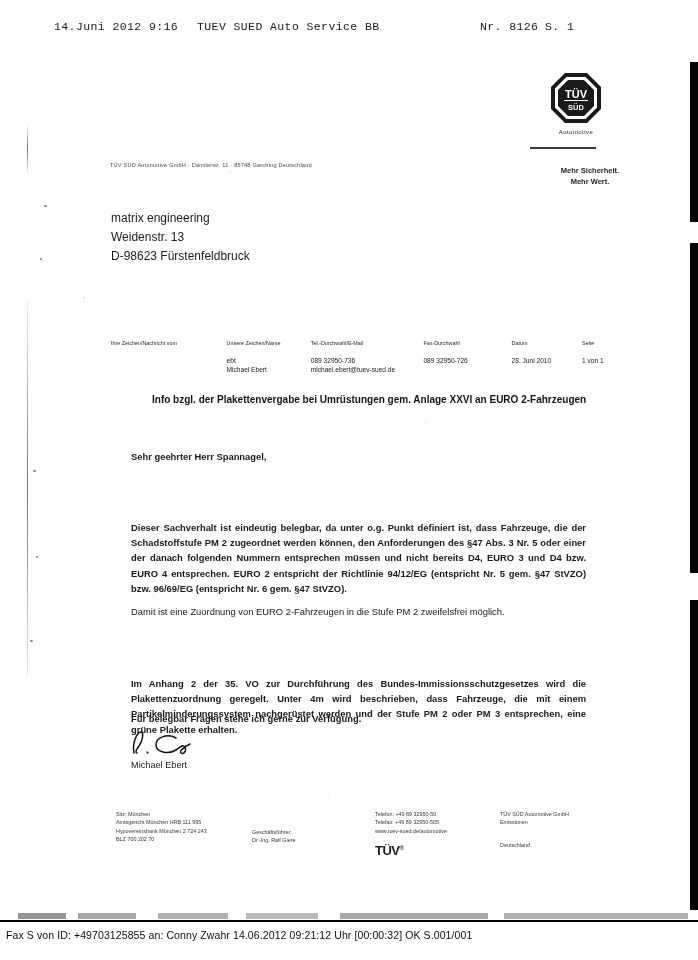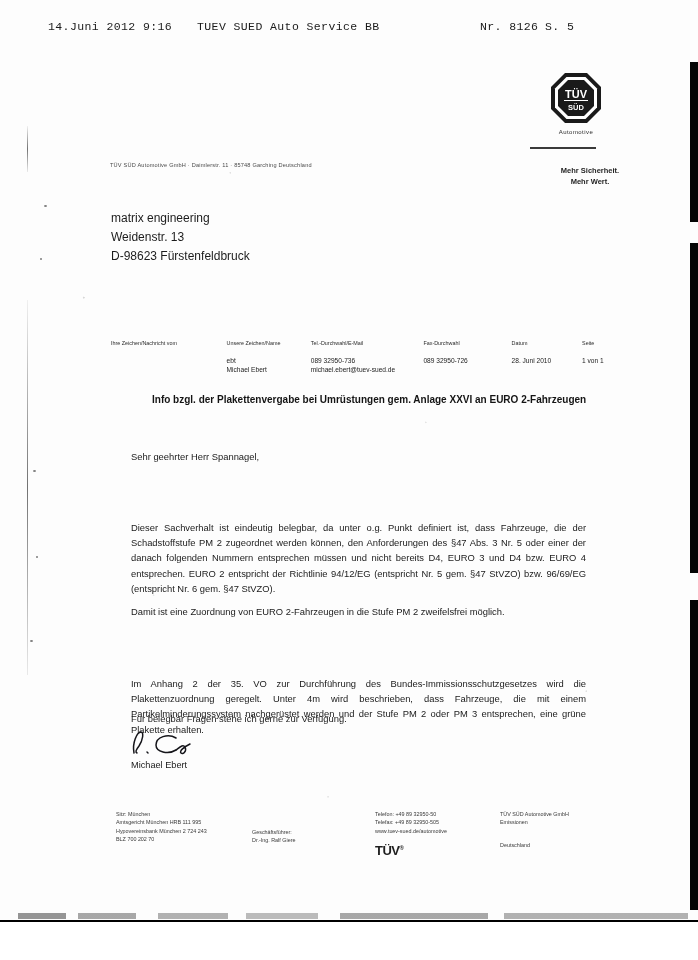--- a/index.html
+++ b/index.html
@@ -41,21 +41,21 @@
     position: absolute;
     top: 20px;
     left: 0;
     width: 640px;
     font-family: "Liberation Mono", monospace;
     font-size: 11.5px;
     letter-spacing: .4px;
     color: #1a1a1a;
     white-space: nowrap;
   }
-  #fax-header .h-date   { position: absolute; left: 48px;  top: 0; }
+  #fax-header .h-date   { position: absolute; left: 54px;  top: 0; }
   #fax-header .h-sender { position: absolute; left: 197px; top: 0; }
   #fax-header .h-nr     { position: absolute; left: 480px; top: 0; }
   #fax-header .h-page   { position: absolute; left: 545px; top: 0; }
 
   
   .edge-band {
     position: absolute;
     right: 0;
     width: 8px;
     background: #050505;
@@ -181,20 +181,21 @@
     padding-left: 39px;
   }
   .para {
     position: absolute;
     left: 131px;
     width: 455px;
     font-size: 9.4px;
     line-height: 1.62;
     text-align: justify;
     color: #1a1a1a;
+    font-weight: bold;
   }
   .para.salut { left: 131px; width: 300px; text-align: left; }
   .para.bold  { font-weight: normal; }
   .para.closing { text-align: left; }
 
   #p-salut   { top: 449px; }
   #p-1       { top: 478px; }
   #p-2       { top: 520px; }
   #p-3       { top: 604px; }
   #p-4       { top: 676px; }
@@ -280,21 +281,21 @@
 </style>
 </head>
 <body>
 
 <div id="page">
 
   <div id="fax-header">
     <span class="h-date">14.Juni 2012  9:16</span>
     <span class="h-sender">TUEV SUED Auto Service BB</span>
     <span class="h-nr">Nr. 8126</span>
-    <span class="h-page">S.  5</span>
+    <span class="h-page">S.  1</span>
   </div>
 
   <div class="edge-band b1"></div>
   <div class="edge-band b2"></div>
   <div class="edge-band b3"></div>
   <div class="fold f1"></div>
   <div class="fold f2"></div>
   <div class="speck" style="top:205px;left:44px;width:3px;height:2px;"></div>
   <div class="speck" style="top:258px;left:40px;width:2px;height:2px;"></div>
   <div class="speck" style="top:470px;left:33px;width:3px;height:2px;"></div>
@@ -396,15 +397,16 @@
       <div>TÜV SÜD Automotive GmbH</div>
       <div>Emissionen</div>
       <div class="spaced">Deutschland</div>
     </div>
   </div>
 
   <div class="scan-noise"></div>
 
   <div id="fax-status-bar">
     <div class="streaks"></div>
+    <div id="fax-status-text">Fax S von ID: +49703125855 an: Conny Zwahr 14.06.2012 09:21:12 Uhr [00:00:32] OK S.001/001</div>
   </div>
 
 </div>
 
 </body></html>

